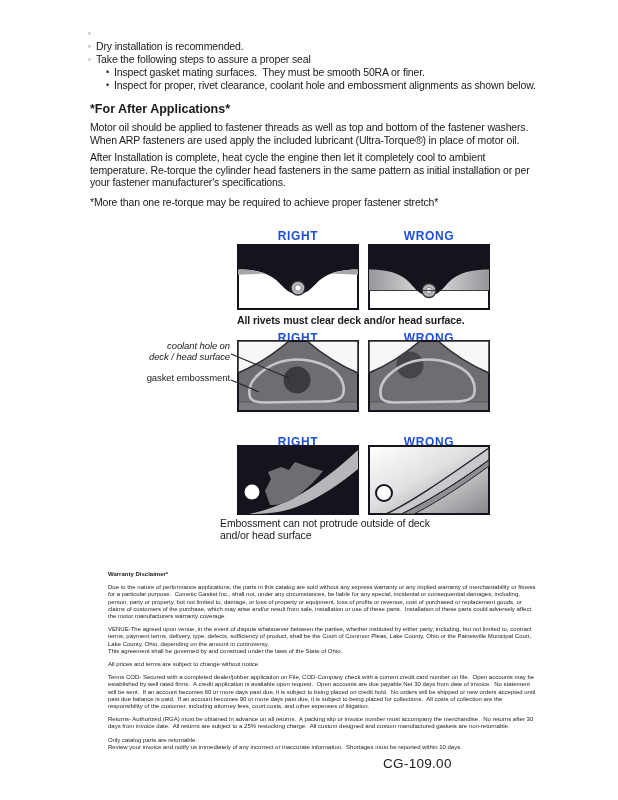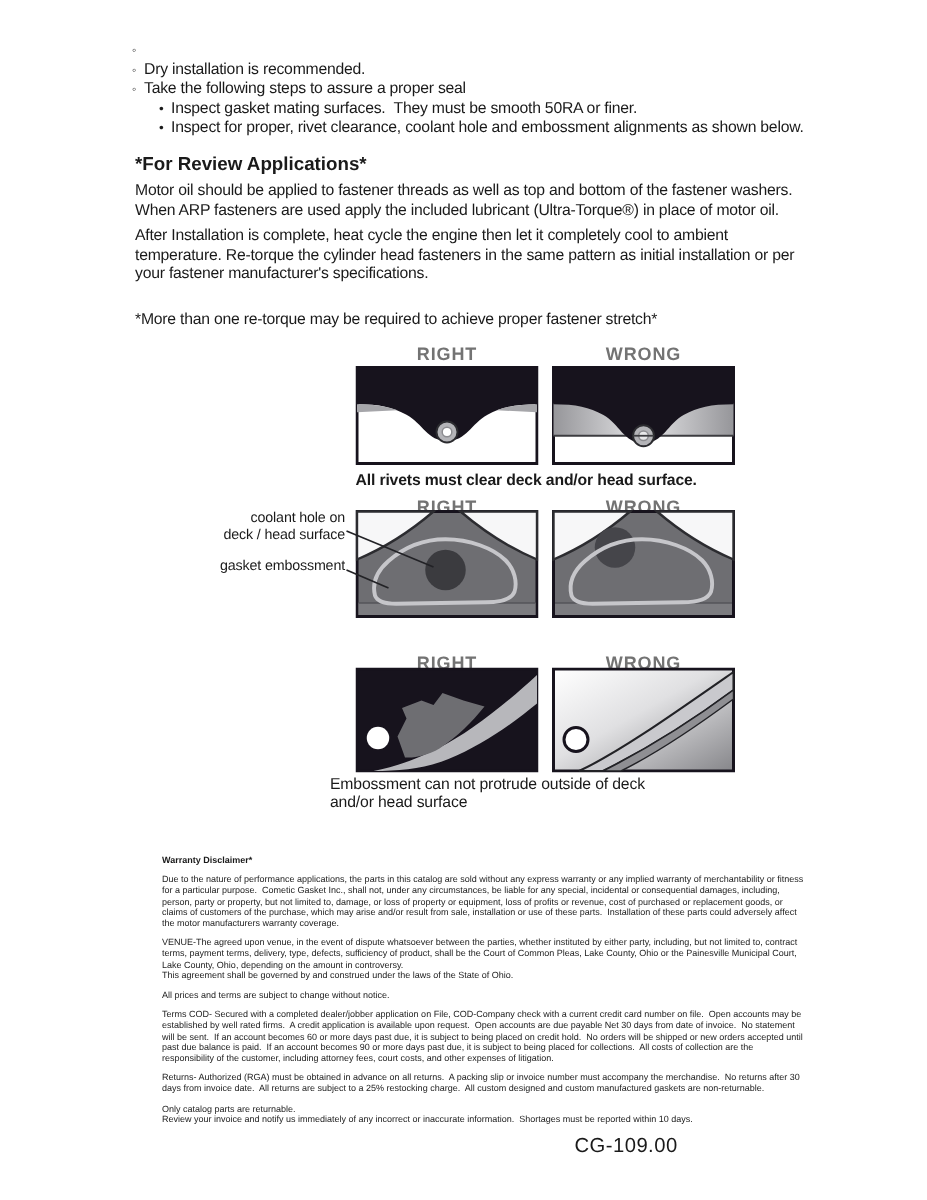--- a/index.html
+++ b/index.html
@@ -21,28 +21,28 @@
   .b-row .marker { width:8px; flex:none; font-size:8px; line-height:13px; }
   .b-row.sub { margin-left:18px; }
   .b-row.sub .marker { font-size:9px; }
   .b-text { white-space:pre-wrap; }
 
   .diesel-heading { margin:10px 0 0 2px; font-size:12.5px; font-weight:bold; }
   .para {
     margin:5px 0 0 2px; width:450px; font-size:10.5px; line-height:12.5px;
     letter-spacing:-0.15px; white-space:pre-wrap;
   }
-  .note { margin-top:18px; }
+  .note { margin-top:7px; }
 
   
   .diagrams { position:absolute; left:90px; top:228px; width:460px; height:322px; }
   .diagrams .abs { position:absolute; }
   .rw-label {
     width:122px; text-align:center; font-size:12px; font-weight:bold;
-    letter-spacing:0.6px; color:#737373;
+    letter-spacing:0.6px; color:#1d4ed8;
   }
   .caption { font-size:10.5px; line-height:12px; letter-spacing:-0.1px; white-space:pre-line; }
   .annot {
     width:140px; text-align:right; font-size:9.5px; line-height:10.5px;
     letter-spacing:-0.1px; white-space:pre-line;
   }
   .leader-overlay { position:absolute; left:0; top:0; pointer-events:none; }
   svg { display:block; }
 
   
@@ -81,21 +81,21 @@
       <div class="b-row sub">
         <span class="marker">•</span>
         <span class="b-text">Inspect gasket mating surfaces.  They must be smooth 50RA or finer.</span>
       </div>
       <div class="b-row sub">
         <span class="marker">•</span>
         <span class="b-text">Inspect for proper, rivet clearance, coolant hole and embossment alignments as shown below.</span>
       </div>
     </div>
 
-    <div class="diesel-heading">*For Review Applications*</div>
+    <div class="diesel-heading">*For After Applications*</div>
     <div class="para">Motor oil should be applied to fastener threads as well as top and bottom of the fastener washers. When ARP fasteners are used apply the included lubricant (Ultra-Torque®) in place of motor oil.</div>
     <div class="para">After Installation is complete, heat cycle the engine then let it completely cool to ambient temperature. Re-torque the cylinder head fasteners in the same pattern as initial installation or per your fastener manufacturer's specifications.</div>
     <div class="para note">*More than one re-torque may be required to achieve proper fastener stretch*</div>
   </div>
 
   <div class="diagrams">
 
     <div class="abs rw-label" style="left:147px; top:1px;">RIGHT</div>
     <div class="abs rw-label" style="left:278px; top:1px;">WRONG</div>
 
@@ -127,21 +127,21 @@
         <circle cx="61" cy="46.5" r="3.2" fill="#e8e8ea" stroke="#8d8d91" stroke-width="1"></circle>
         <line x1="54" y1="46.5" x2="68" y2="46.5" stroke="#3c3c40" stroke-width="1.2"></line>
       </svg>
     </div>
 
     <div class="abs caption" style="left:147px; top:86px;font-weight:bold;">All rivets must clear deck and/or head surface.</div>
 
     <div class="abs rw-label" style="left:147px; top:103px;">RIGHT</div>
     <div class="abs rw-label" style="left:278px; top:103px;">WRONG</div>
 
-    <div class="abs annot" style="left:0px; top:113px;">coolant hole on
+    <div class="abs annot" style="left:0px; top:113px;font-style:italic;">coolant hole on
 deck / head surface</div>
     <div class="abs annot" style="left:0px; top:145px;">gasket embossment</div>
 
     <div class="abs" style="left:147px; top:112px;">
       <svg width="122" height="72" viewBox="0 0 122 72">
         <rect x="1" y="1" width="120" height="70" fill="#6e6e72" stroke="#17131d" stroke-width="2"></rect>
         <rect x="2" y="62" width="118" height="8" fill="#7c7c80"></rect>
         <line x1="2" y1="62" x2="120" y2="62" stroke="#55555a" stroke-width="1"></line>
         <path d="M1,1 L1,33 C20,25 38,13 52,1 Z" fill="#f7f7f8" stroke="#2c2c30" stroke-width="1.6"></path>
         <path d="M121,1 L121,33 C102,25 84,13 70,1 Z" fill="#f7f7f8" stroke="#2c2c30" stroke-width="1.6"></path>

